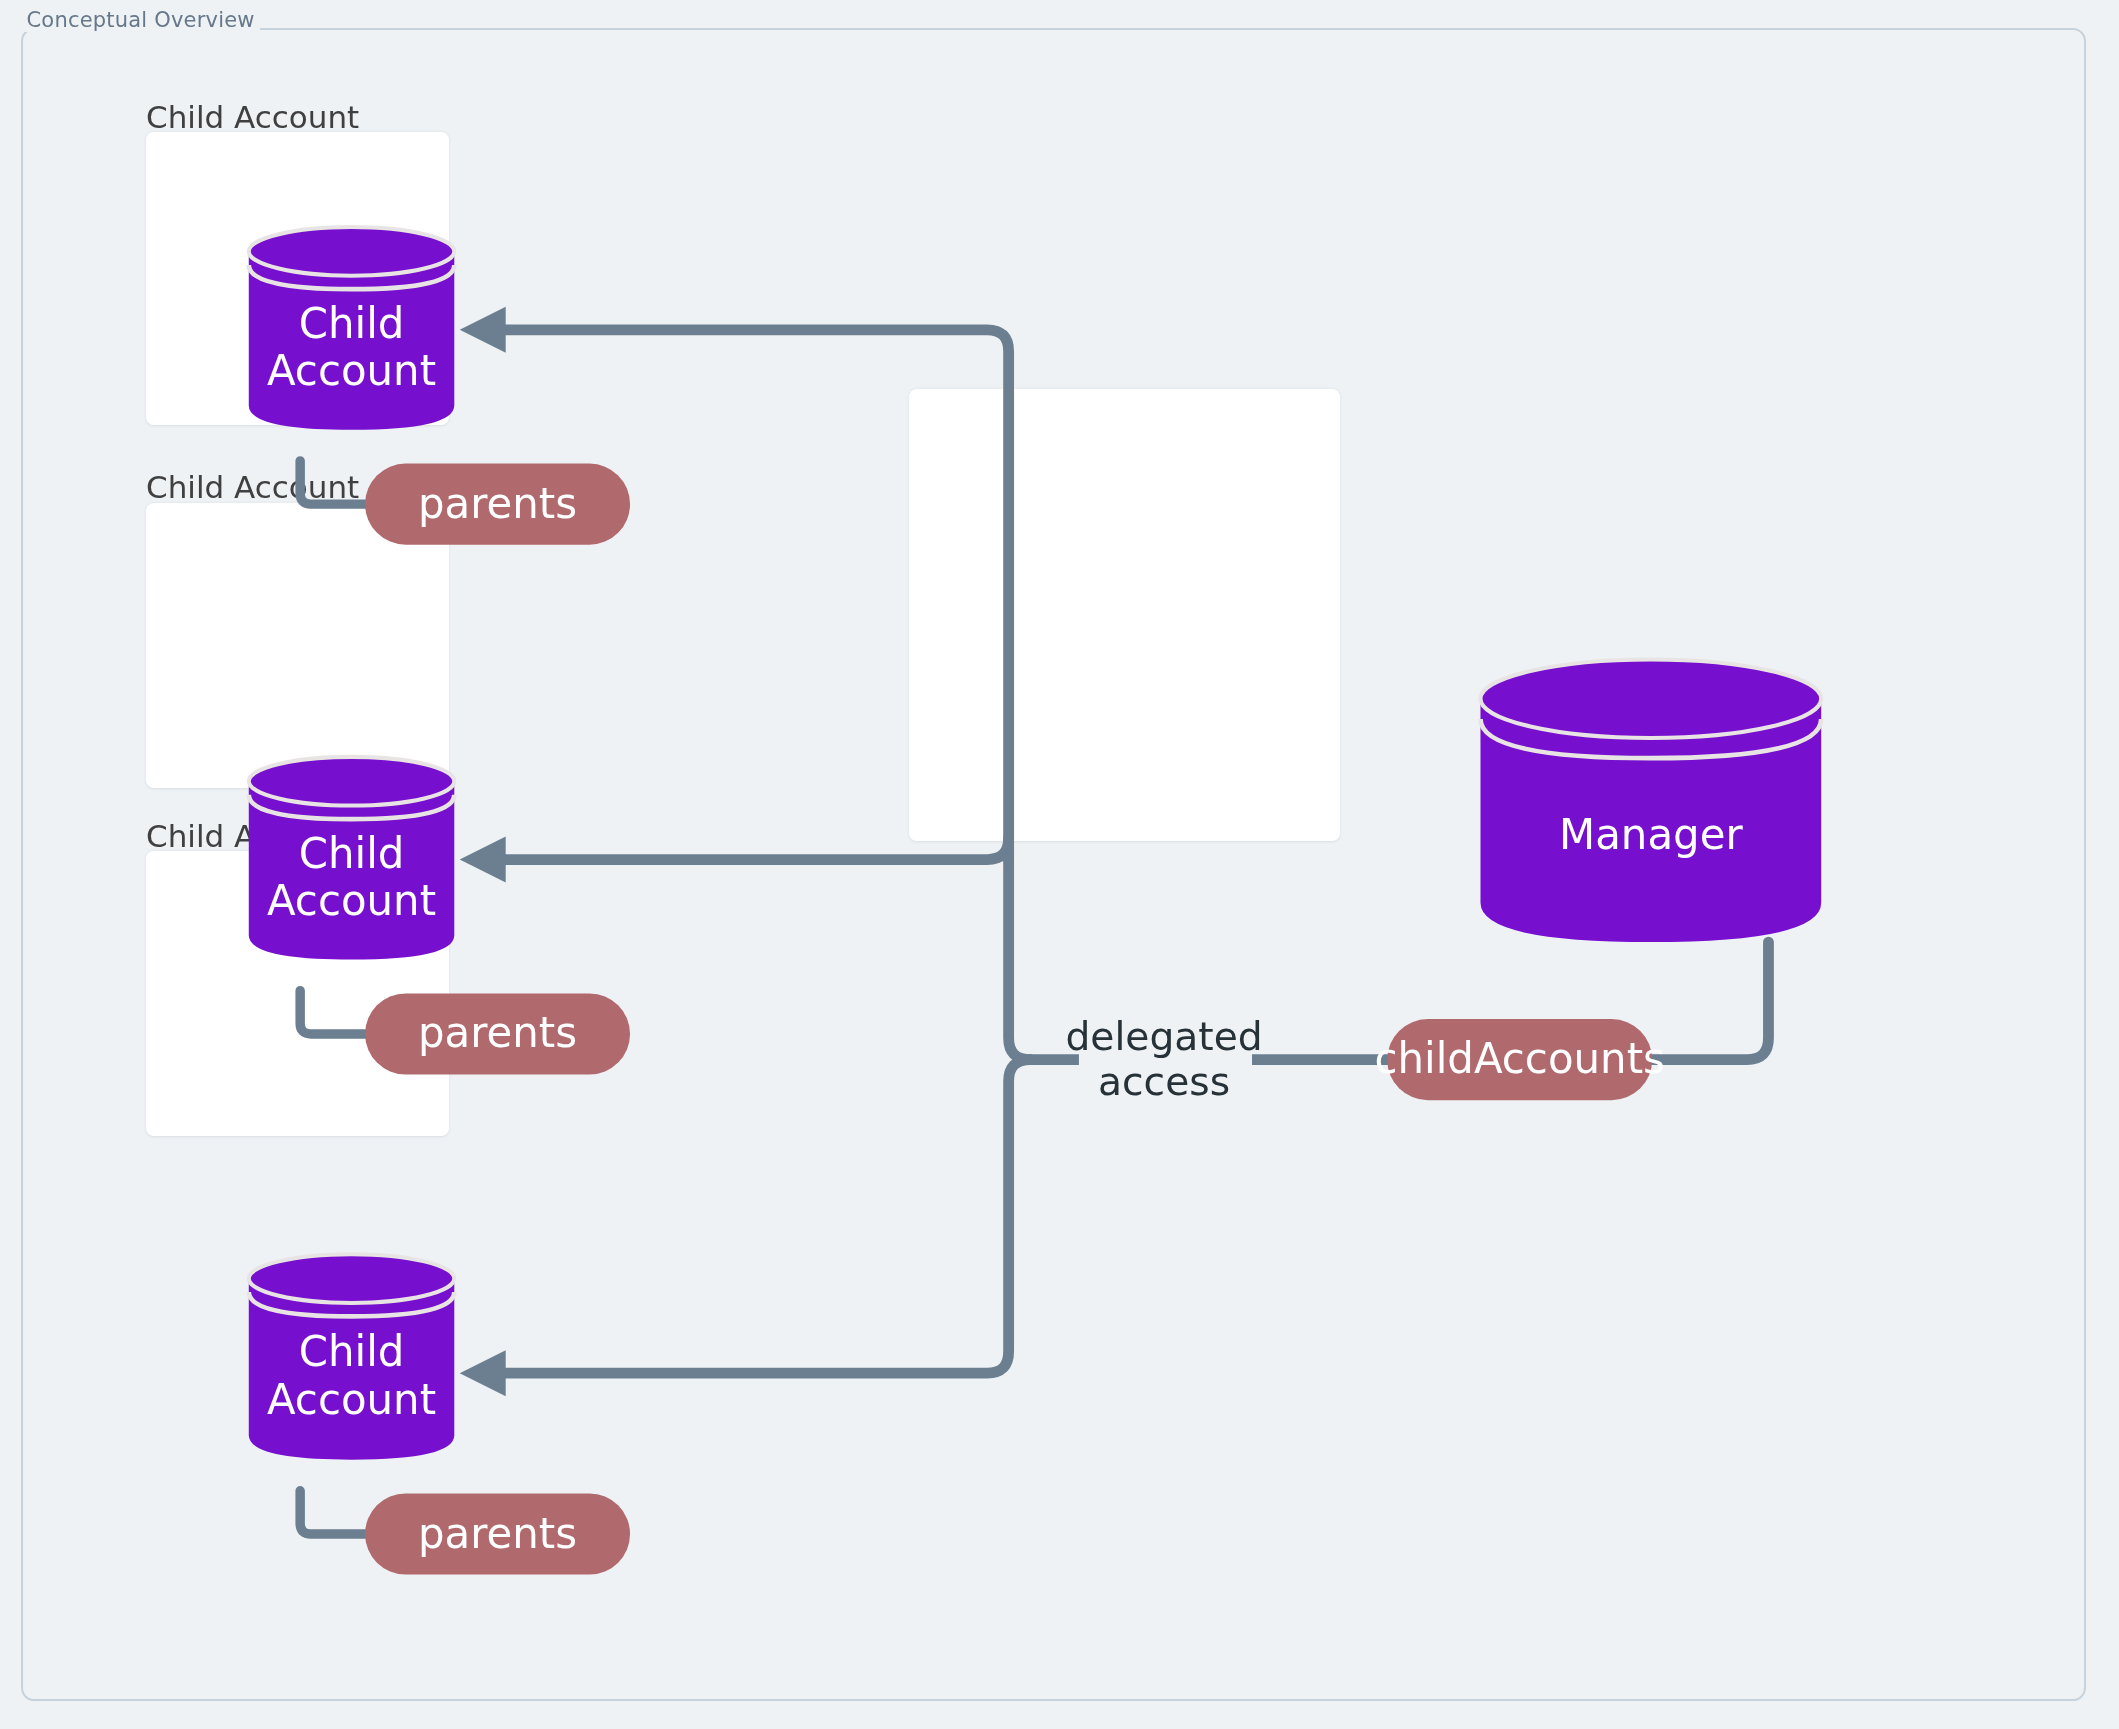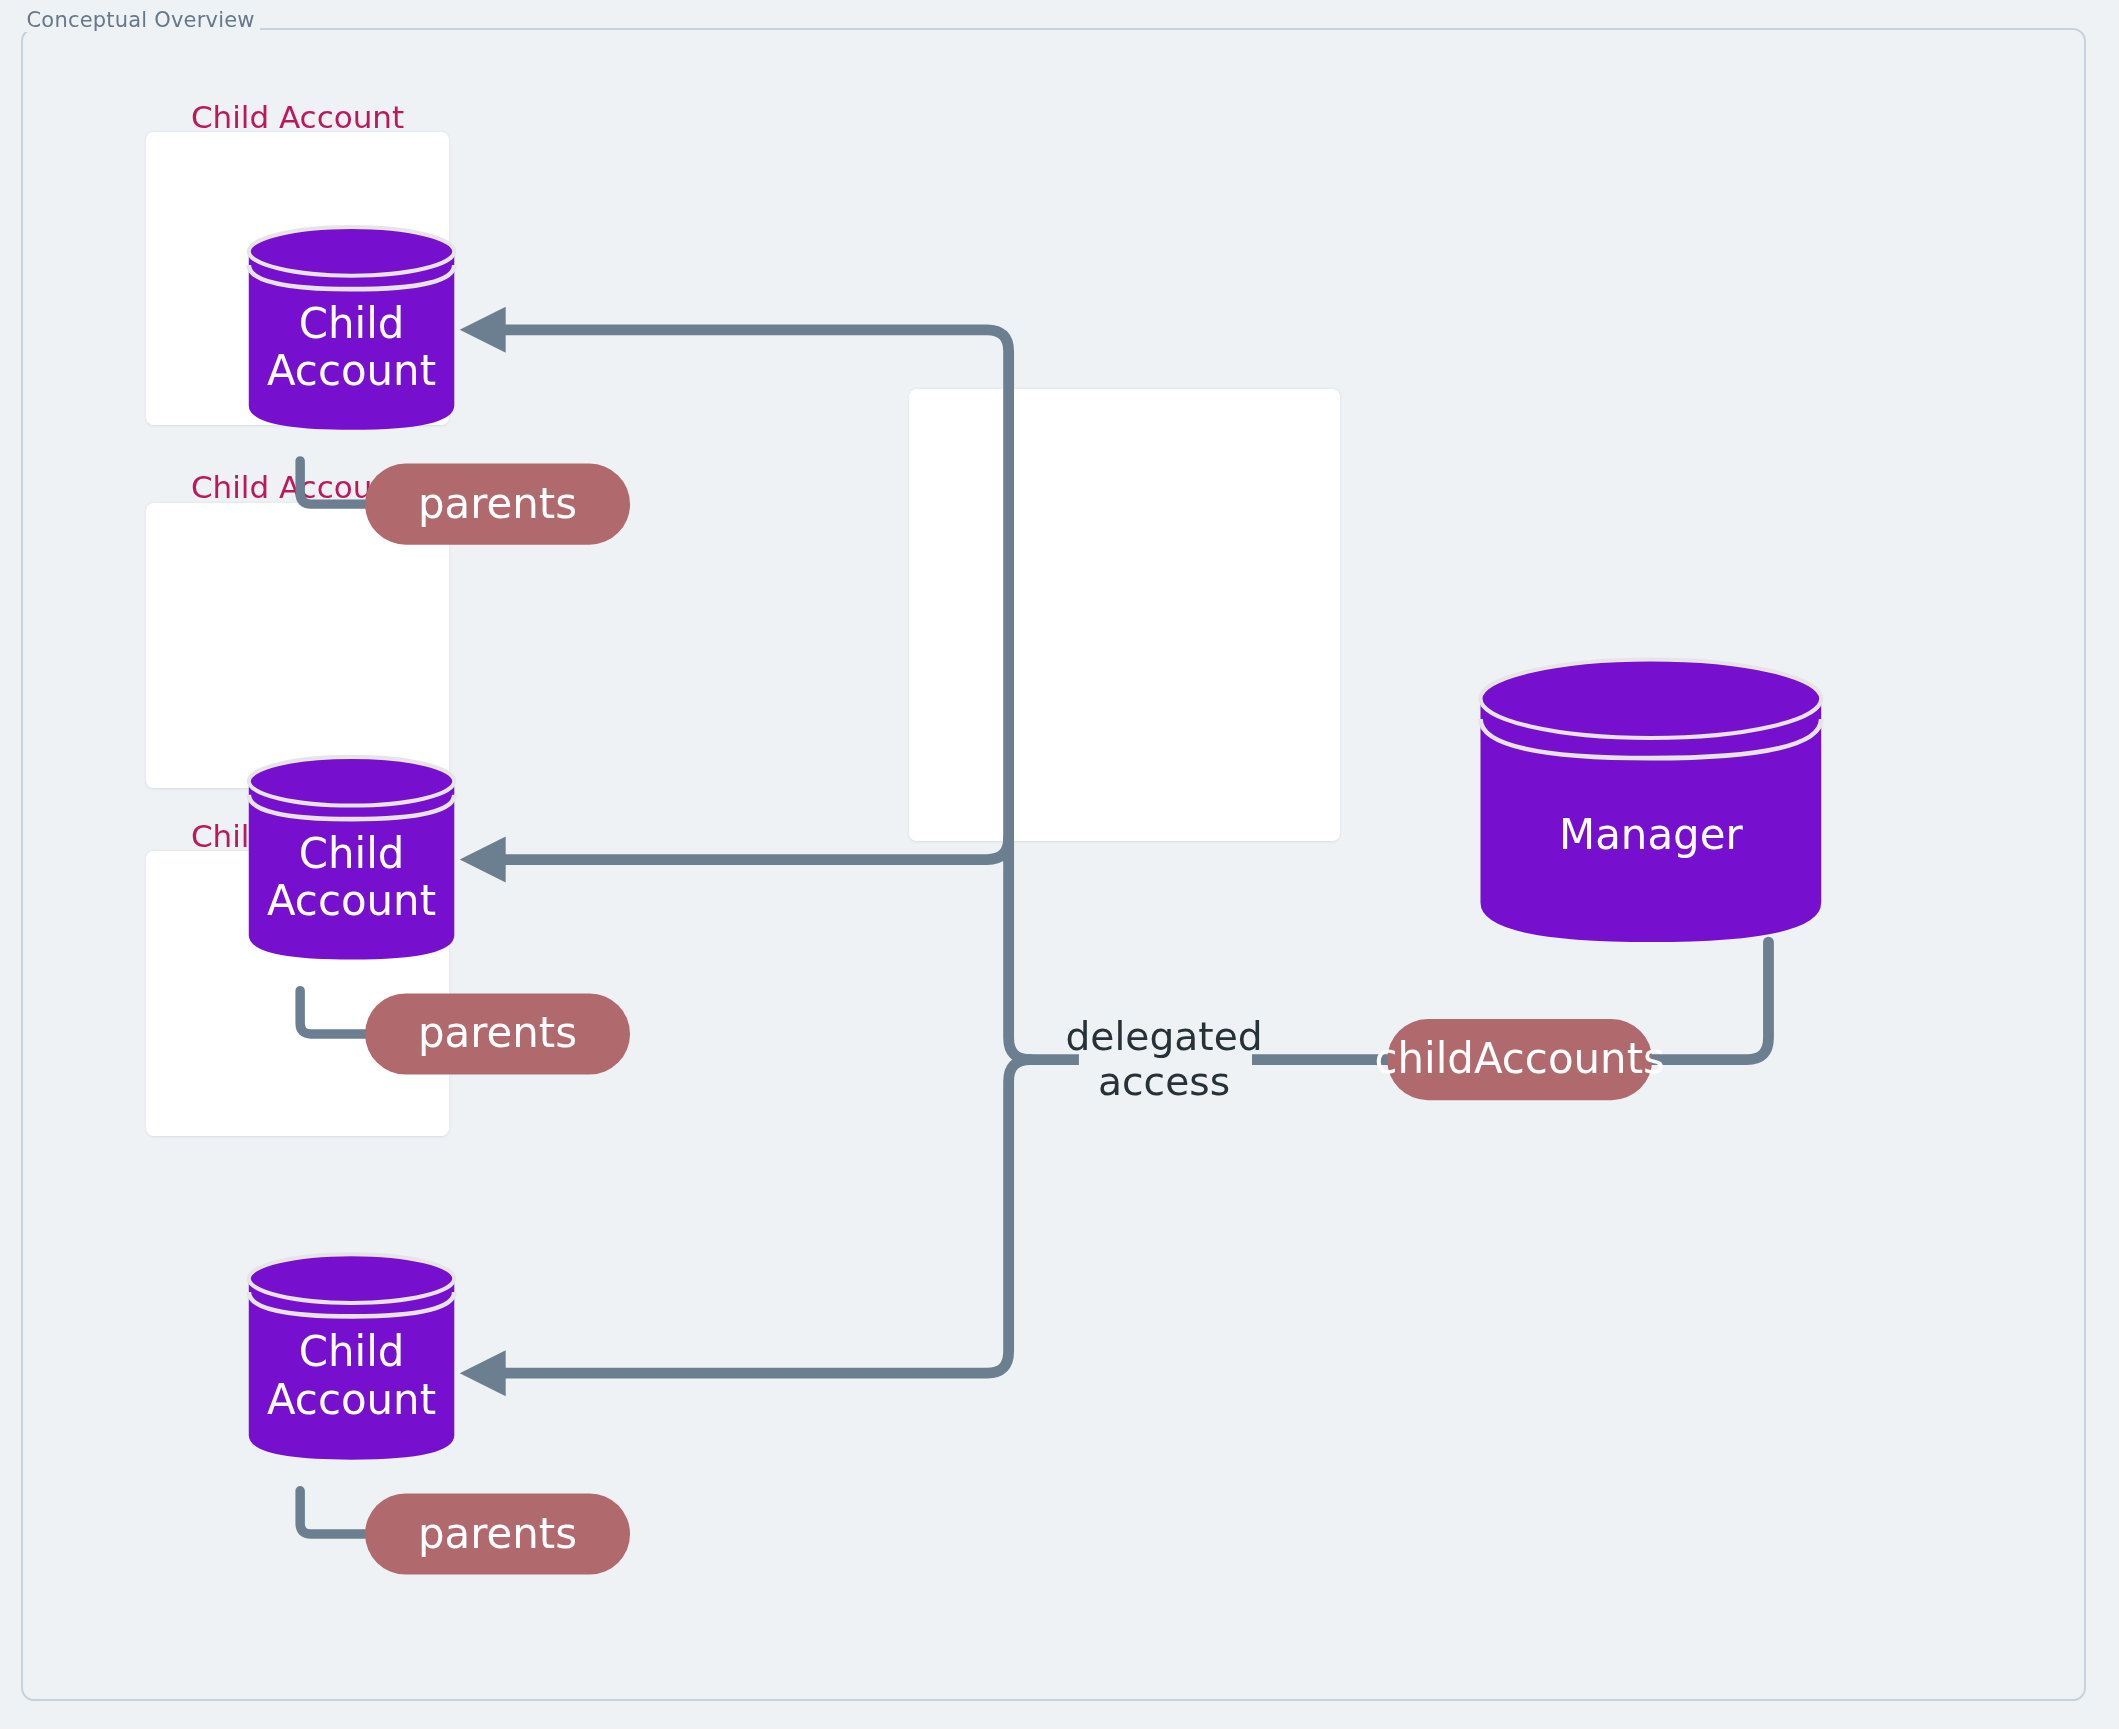--- a/index.html
+++ b/index.html
@@ -45,23 +45,22 @@
   
   .card {
     position: absolute;
     background: #ffffff;
     border-radius: 7.6px;
     box-shadow: 0 0.9px 2.8px rgba(40,60,80,.10);
   }
   .card-title {
     position: absolute;
     font-size: 31px;
-    color: #be185d;
+    color: #404040;
     white-space: nowrap;
-    text-align: center;
   }
   
   #wires {
     position: absolute;
     left: 0; top: 0;
     width: 2120px;
     height: 1730px;
     pointer-events: none;
   }
   .edge {

